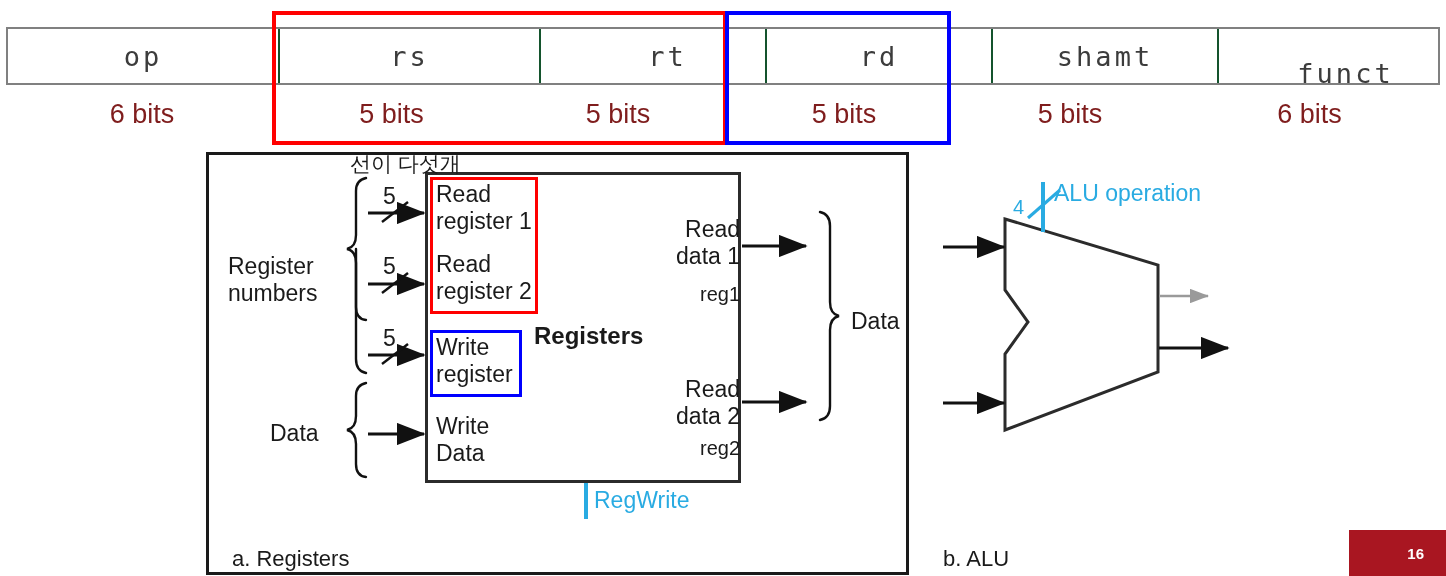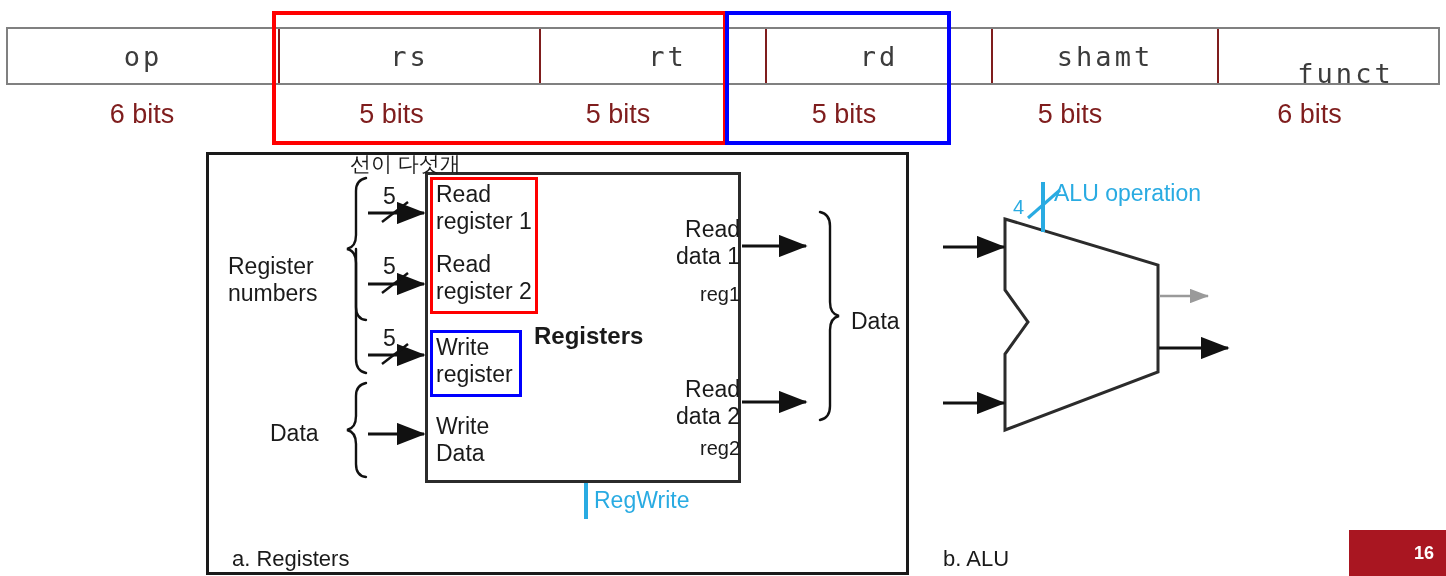--- a/index.html
+++ b/index.html
@@ -24,21 +24,21 @@
     left: 6px;
     top: 27px;
     width: 1434px;
     height: 58px;
     border: 2px solid #808080;
     box-sizing: border-box;
     display: flex;
   }
   .instr-cell {
     flex: 0 0 auto;
-    border-right: 2px solid #7f1d1d;
+    border-right: 2px solid #14532d;
     box-sizing: border-box;
     display: flex;
     align-items: center;
     justify-content: center;
     font-family: "DejaVu Sans Mono", "Liberation Mono", monospace;
     font-size: 27px;
     color: #3c3c3c;
     letter-spacing: 3px;
   }
   .instr-cell:last-child { border-right: none; }
@@ -139,25 +139,25 @@
   
   #page-badge {
     position: absolute;
     left: 1349px;
     top: 530px;
     width: 97px;
     height: 46px;
     background: #a91621;
     color: #ffffff;
     font-weight: bold;
-    font-size: 18px;
+    font-size: 15px;
     display: flex;
     align-items: center;
     justify-content: flex-end;
-    padding-right: 12px;
+    padding-right: 22px;
     box-sizing: border-box;
   }
 
   svg.overlay {
     position: absolute;
     left: 0;
     top: 0;
     width: 1446px;
     height: 576px;
     pointer-events: none;

